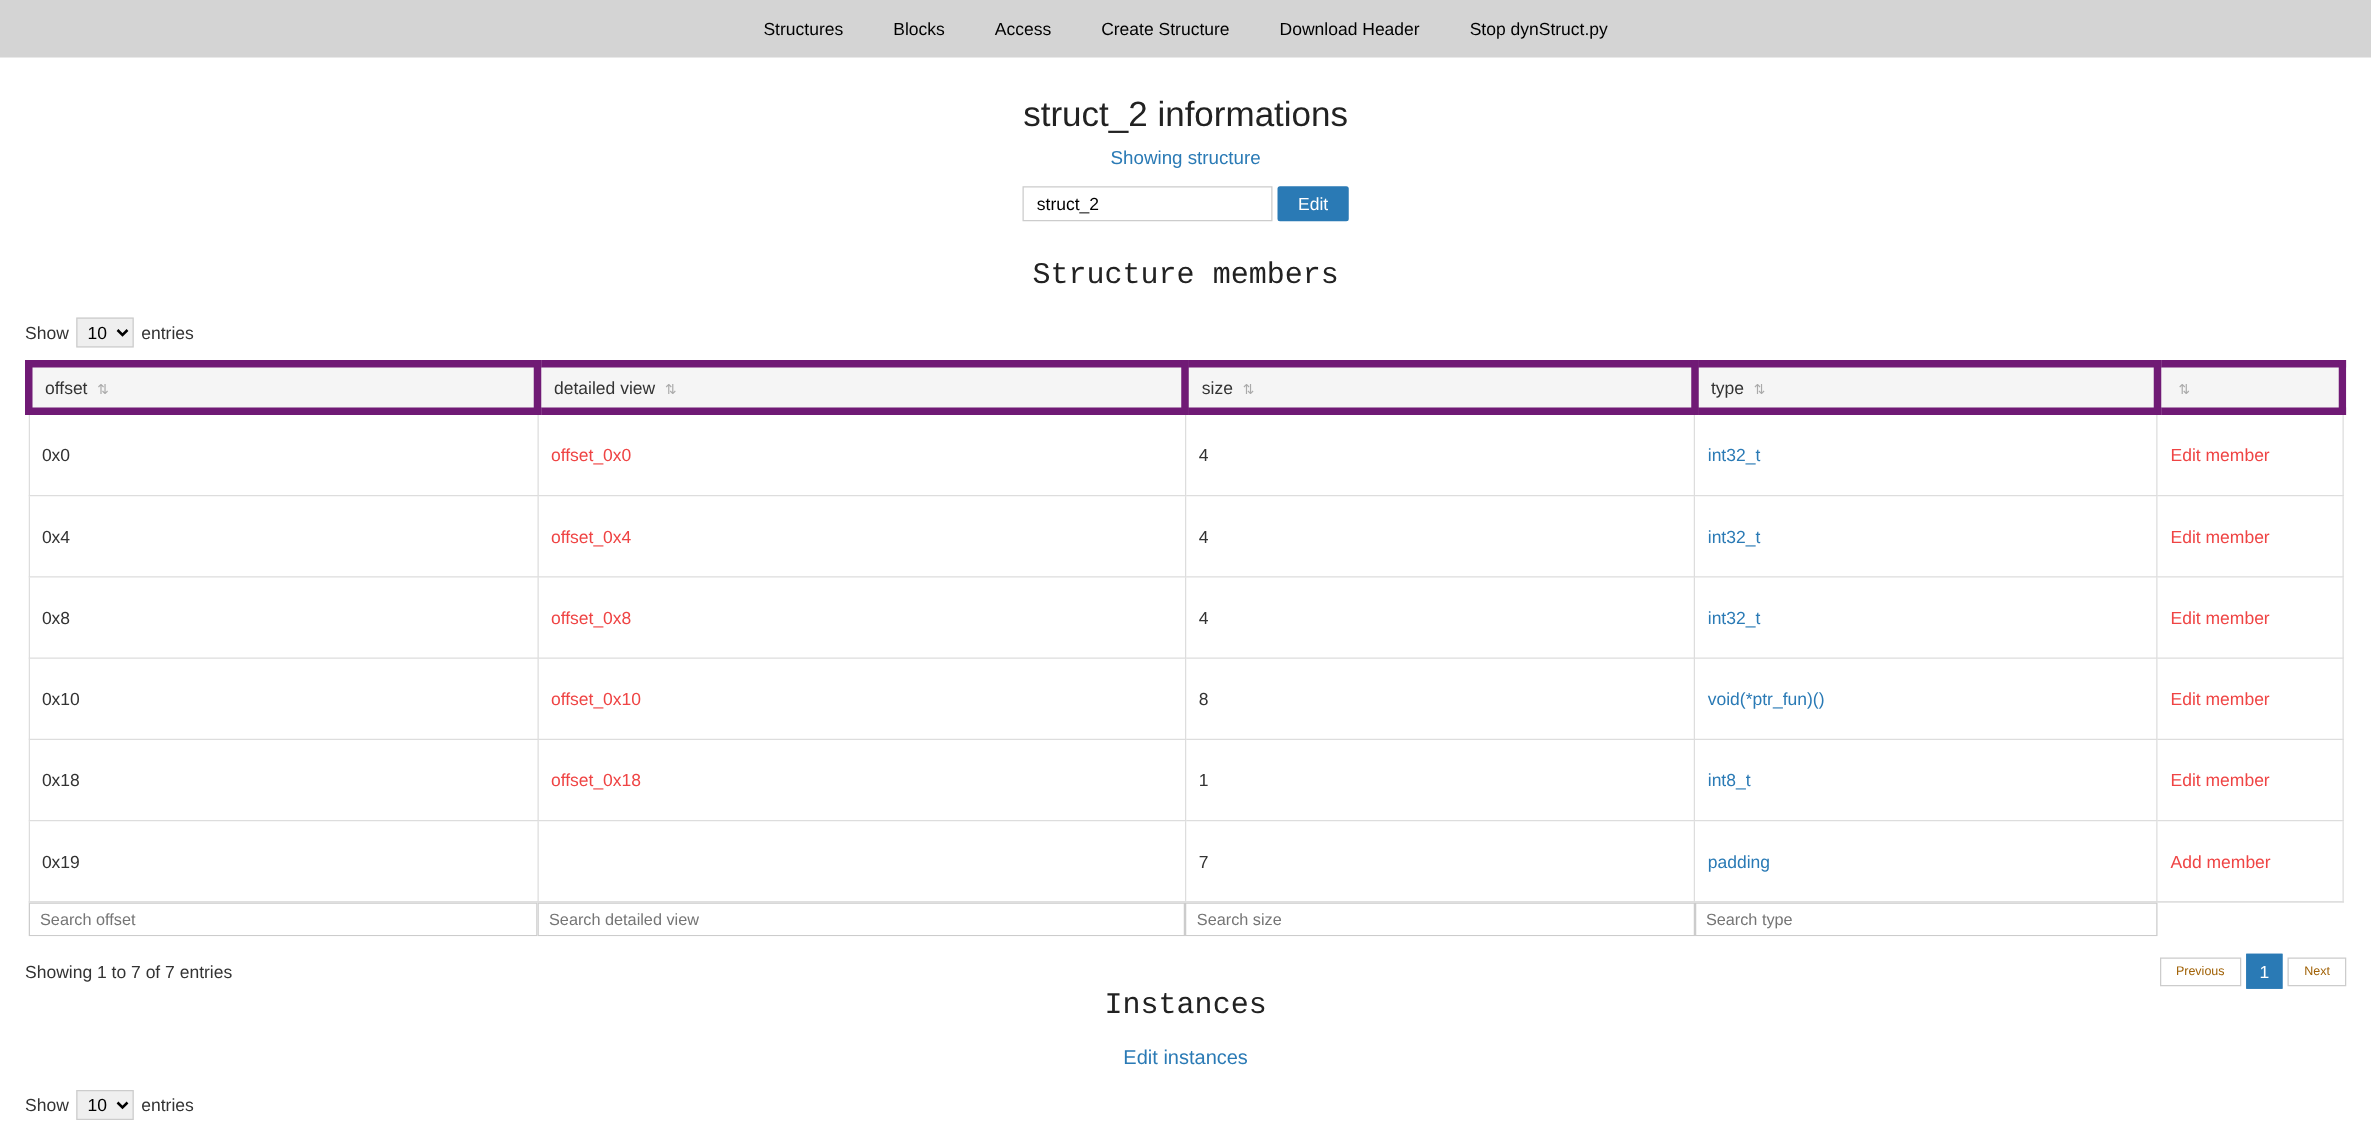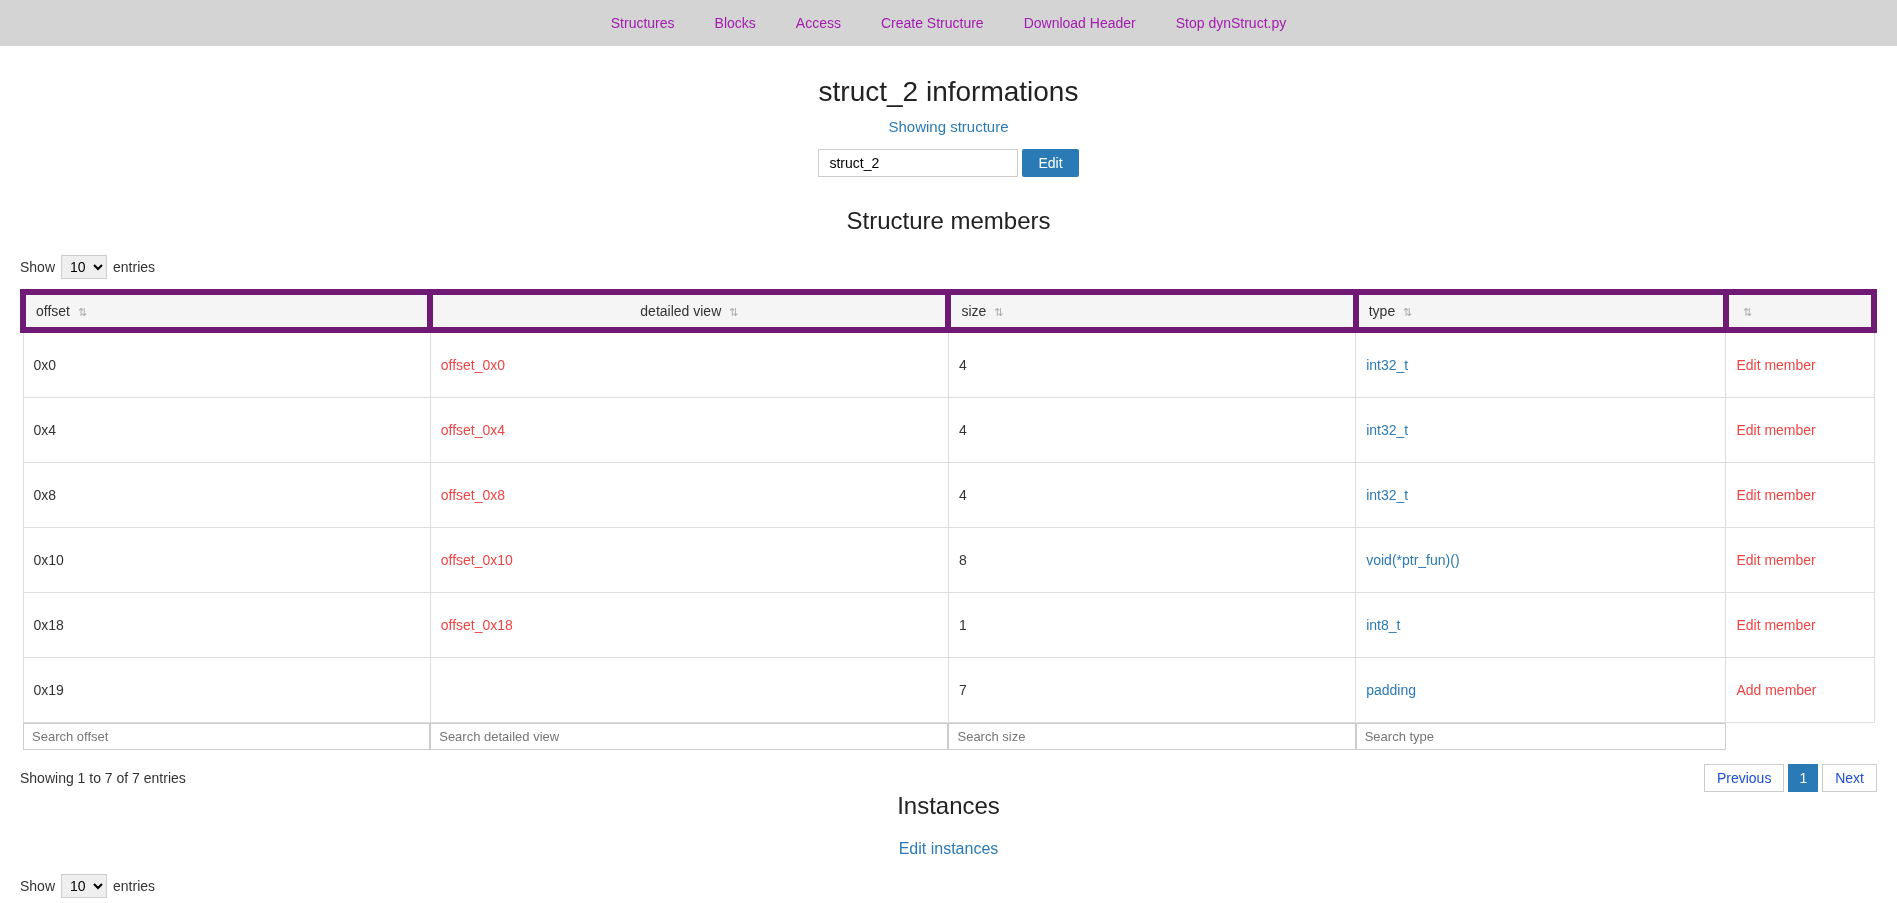--- a/index.html
+++ b/index.html
@@ -9,31 +9,31 @@
     .nav-bar {
       background: #d4d4d4;
       display: flex;
       justify-content: center;
       align-items: center;
       gap: 40px;
       padding: 12px 20px;
       height: 46px;
     }
     .nav-bar a {
-      color: #a21caf;
+      color: #000000;
       text-decoration: none;
       font-size: 14px;
       cursor: pointer;
     }
 
     
     .main { max-width: 1897px; padding: 30px 20px; }
 
     h1 { text-align: center; font-size: 28px; font-weight: normal; margin-bottom: 10px; color: #222; }
-    h2 { text-align: center; font-size: 24px; font-weight: normal; margin-bottom: 20px; color: #222; }
+    h2 { text-align: center; font-size: 24px; font-weight: normal; margin-bottom: 20px; color: #222; font-family: Liberation Mono, monospace; }
 
     .remove-link {
       display: block;
       text-align: center;
       color: #2a7ab5;
       text-decoration: none;
       margin-bottom: 14px;
       font-size: 15px;
     }
 
@@ -126,23 +126,23 @@
     }
     .pagination-controls {
       display: flex;
       align-items: center;
       gap: 4px;
     }
     .pagination-controls button {
       border: 1px solid #ccc;
       background: #fff;
       padding: 5px 12px;
-      font-size: 14px;
+      font-size: 10px;
       cursor: pointer;
-      color: #1d4ed8;
+      color: #a16207;
     }
     .pagination-controls .page-num {
       background: #2a7ab5;
       color: #fff;
       border: 1px solid #2a7ab5;
       padding: 5px 10px;
       font-size: 14px;
     }
 
     
@@ -151,21 +151,21 @@
       display: block;
       text-align: center;
       color: #2a7ab5;
       font-size: 16px;
       text-decoration: none;
       margin-bottom: 16px;
     }
 
     
     .col-offset { width: 22%; }
-    .col-detail { width: 28%; text-align: center; }
+    .col-detail { width: 28%; }
     .col-size { width: 22%; }
     .col-type { width: 20%; }
     .col-action { width: 8%; }
   </style>
 </head>
 <body>
 
 <nav class="nav-bar">
   <a>Structures</a>
   <a>Blocks</a>

